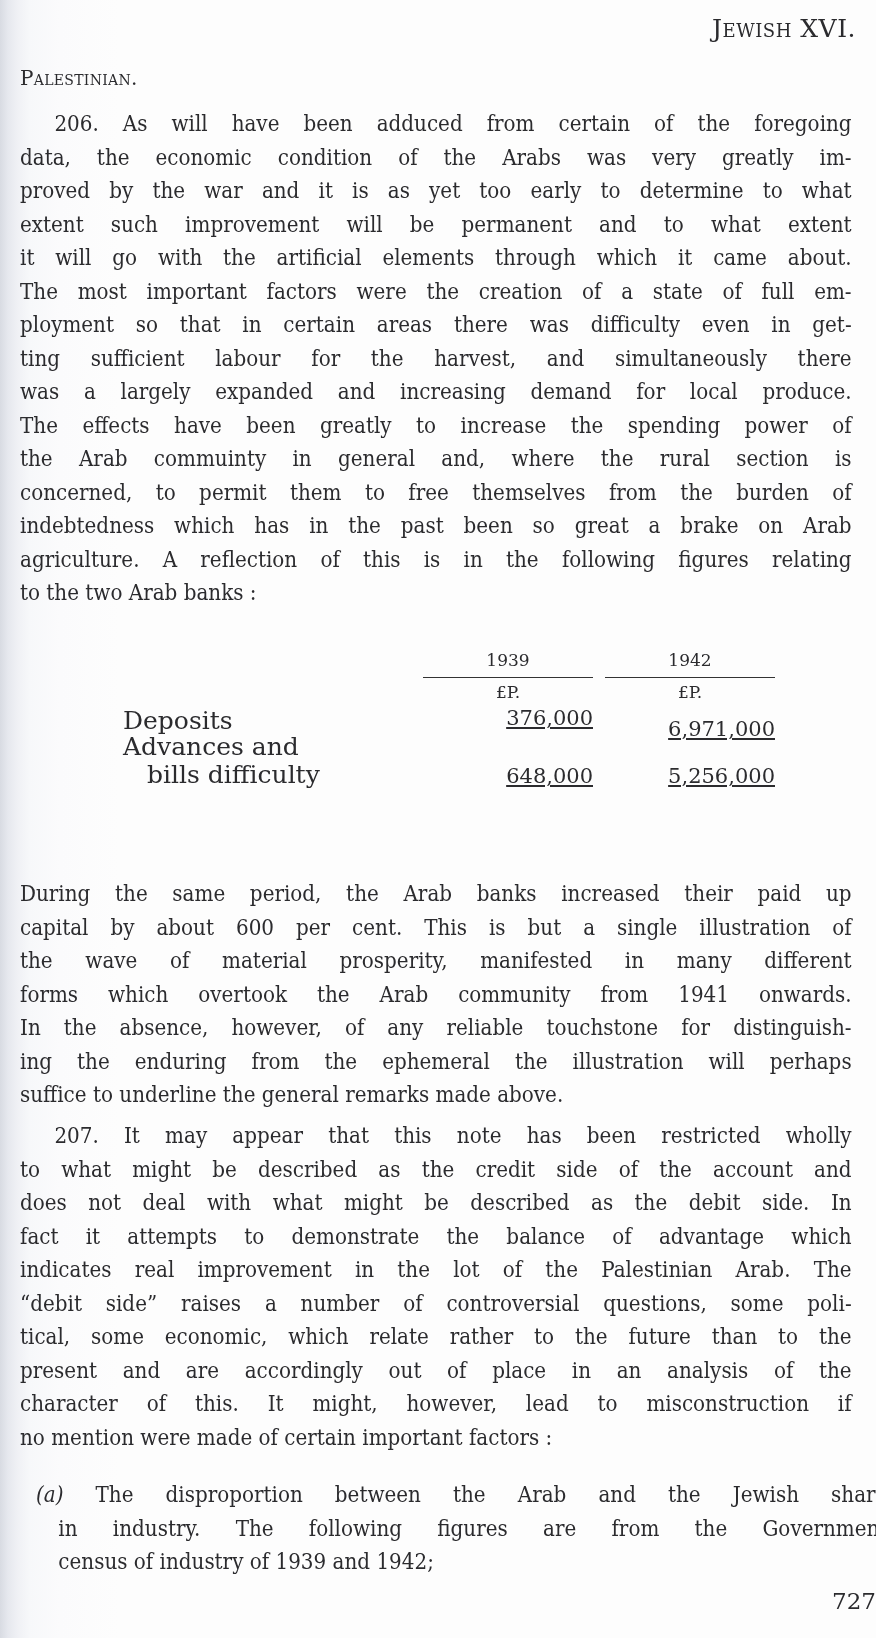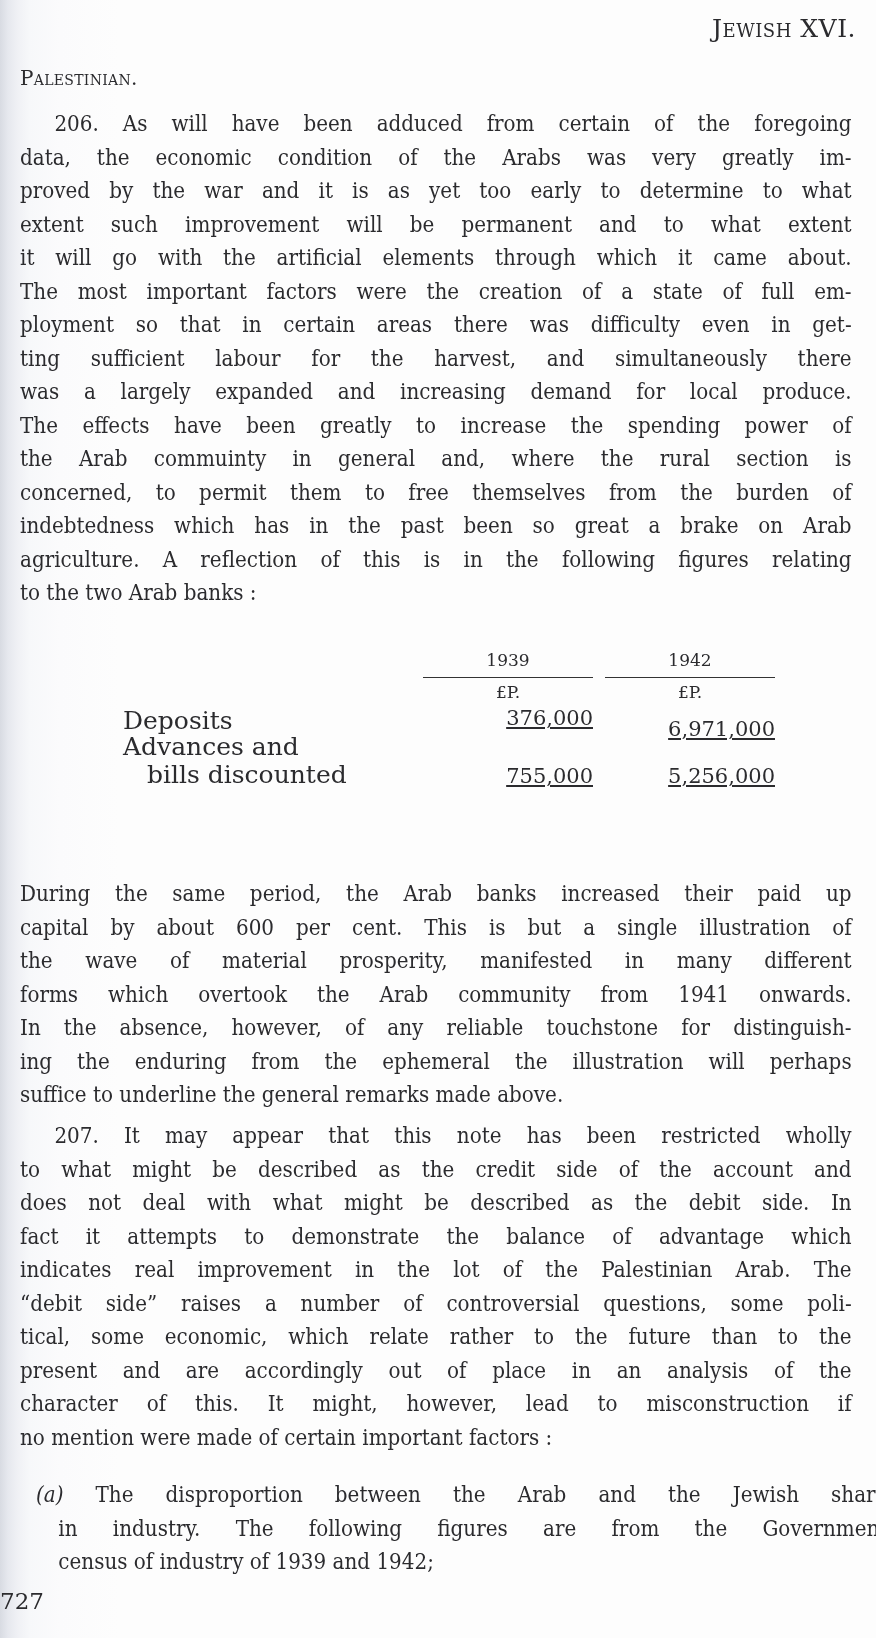--- a/index.html
+++ b/index.html
@@ -41,21 +41,21 @@
   .col-head { position: absolute; top: 0; width: 170px; text-align: center; font-size: 17px; }
   .col-head .yr { display: block; }
   .col-head .rule { display: block; height: 1px; background: #333; margin: 7px 0 4px 0; }
   .col-head .unit { display: block; font-size: 17px; }
   .c1 { left: 300px; }
   .c2 { left: 482px; }
   .row-label { position: absolute; left: 0; font-size: 25px; white-space: nowrap; }
   .val { position: absolute; width: 170px; text-align: right; font-size: 21px; text-decoration: underline; }
   .pagenum {
     position: absolute; left: 0; width: 876px; top: 1588px;
-    text-align: left; font-size: 23px;
+    text-align: right; font-size: 23px;
   }
 </style>
 </head>
 <body>
 
 <div class="page">
 
   <div class="chapter">Jewish XVI.</div>
   <div class="section">Palestinian.</div>
 
@@ -87,22 +87,22 @@
       <span class="yr">1942</span>
       <span class="rule"></span>
       <span class="unit">£P.</span>
     </div>
 
     <div class="row-label" style="top:56px;">Deposits</div>
     <div class="val" style="left:300px; top:56px;">376,000</div>
     <div class="val" style="left:482px; top:56px;margin-top:11px;">6,971,000</div>
 
     <div class="row-label" style="top:82px;">Advances and</div>
-    <div class="row-label" style="top:110px; left:24px;">bills discounted</div>
-    <div class="val" style="left:300px; top:114px;">755,000</div>
+    <div class="row-label" style="top:110px; left:24px;">bills difficulty</div>
+    <div class="val" style="left:300px; top:114px;">648,000</div>
     <div class="val" style="left:482px; top:114px;">5,256,000</div>
   </div>
 
   <div class="para p2">
     <span class="line">During the same period, the Arab banks increased their paid up</span>
     <span class="line">capital by about 600 per cent.  This is but a single illustration of</span>
     <span class="line">the wave of material prosperity, manifested in many different</span>
     <span class="line">forms which overtook the Arab community from 1941 onwards.</span>
     <span class="line">In the absence, however, of any reliable touchstone for distinguish-</span>
     <span class="line">ing the enduring from the ephemeral the illustration will perhaps</span>

